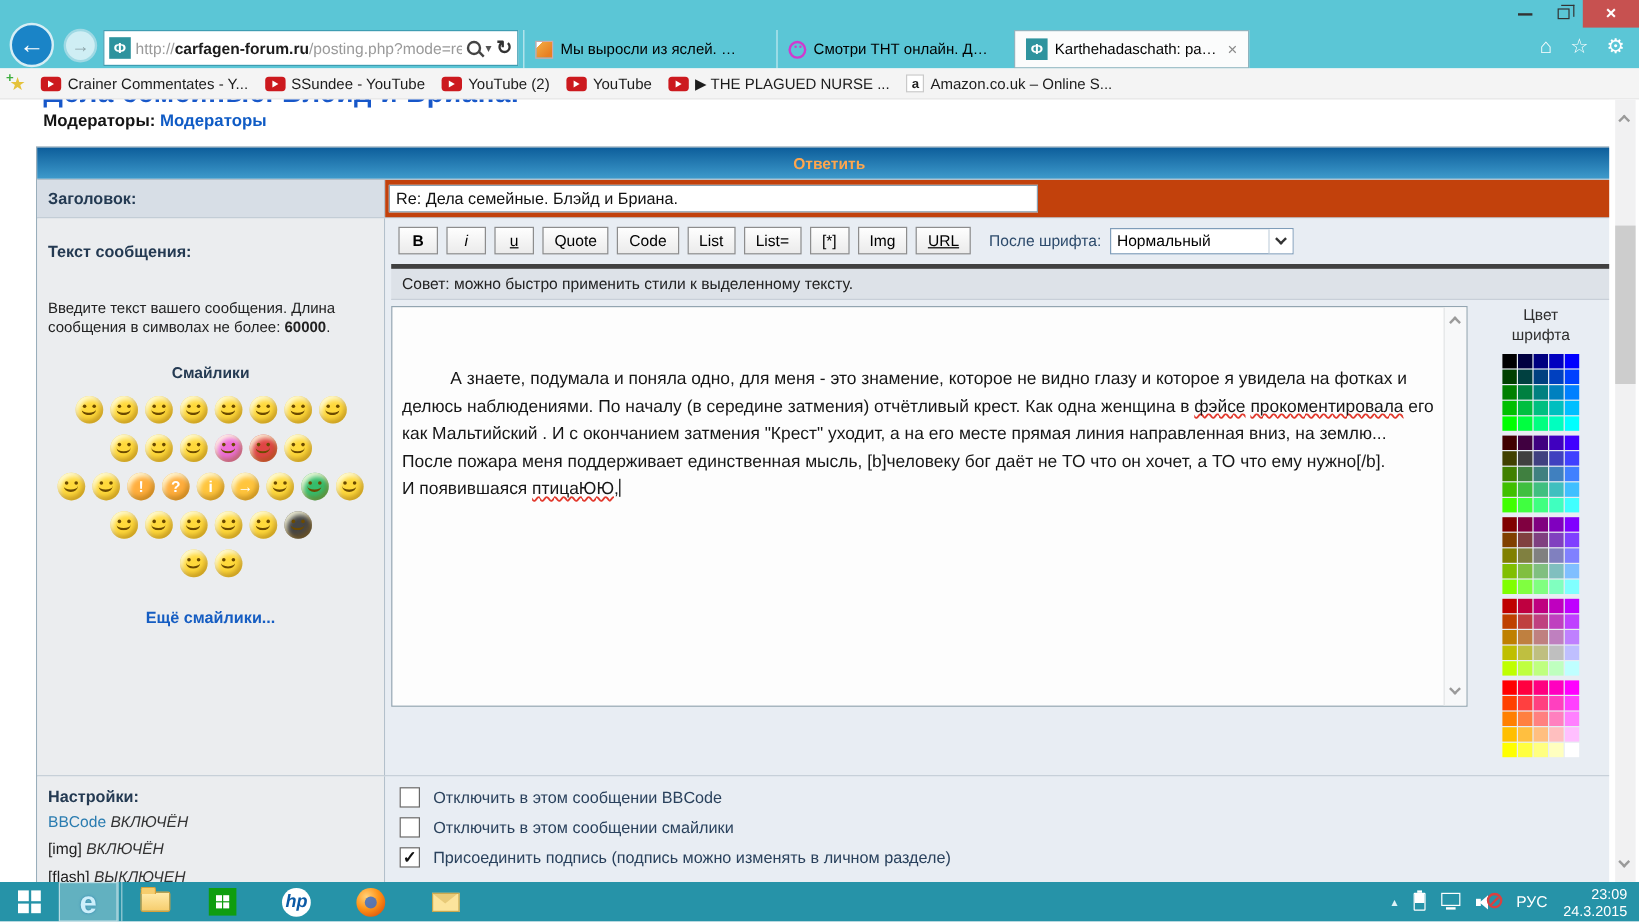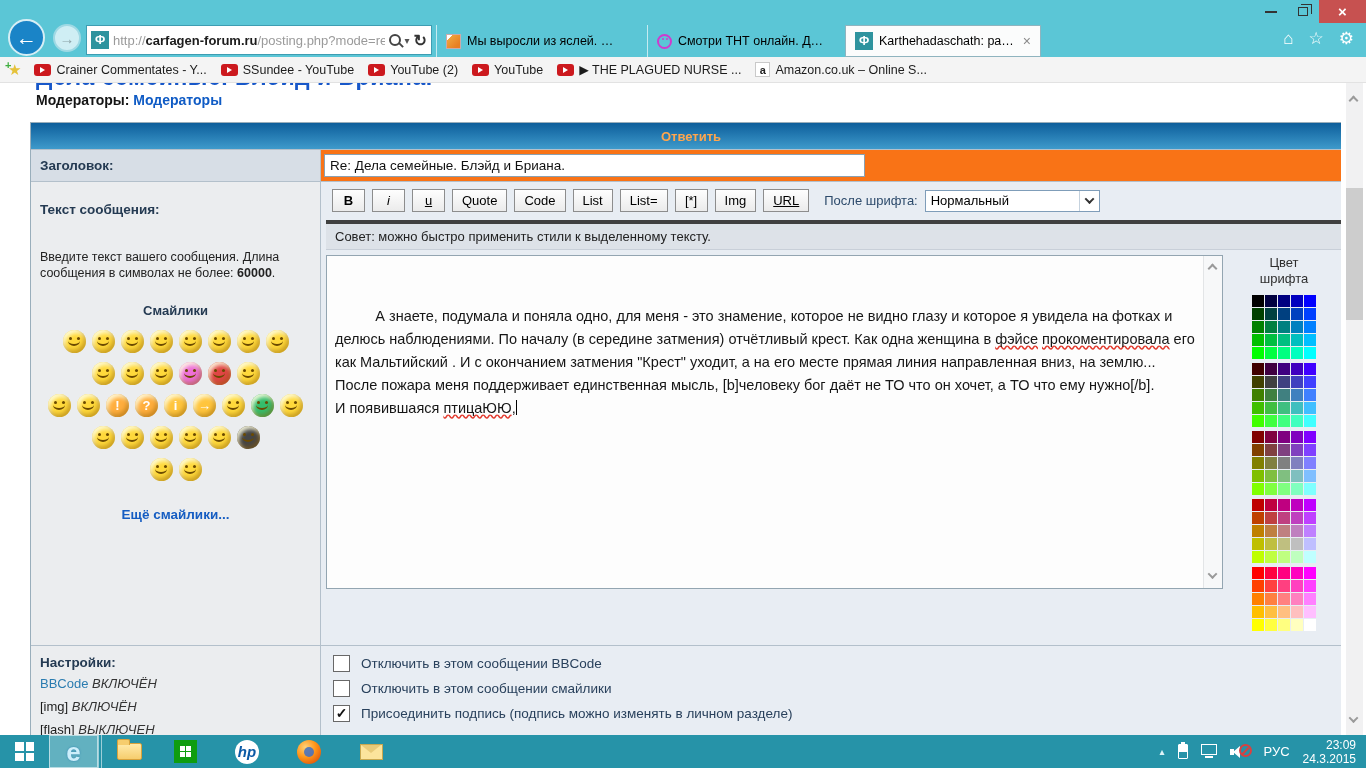--- a/index.html
+++ b/index.html
@@ -67,21 +67,21 @@
   .mods-line { position:absolute; top:9px; left:36px; font-size:14px; font-weight:bold; color:#141414; }
   .mods-line .mod-link { color:#0f5bc5; }
 
   .form-table { position:absolute; top:39px; left:30px; width:1322px; border:1px solid #99aebb; background:#e8edf3; }
   .t-header { height:26px; background:linear-gradient(180deg,#0d5e9b,#3e9acb); display:flex; align-items:center; justify-content:center; }
   .t-header span { color:#ffa64d; font-weight:bold; font-size:13px; }
   .t-row { display:flex; border-top:1px solid #b3c0cb; }
   .cell-l { width:290px; flex:none; border-right:1px solid #b3c0cb; padding:6px 9px; }
   .cell-r { flex:1; min-width:0; }
   .subj-l { background:#d7dee6; display:flex; align-items:center; font-weight:bold; color:#243a52; font-size:13.5px; height:31px; padding:0 9px;}
-  .subj-r { background:#f97316; display:flex; align-items:center; padding:0 3px; }
+  .subj-r { background:#c2410c; display:flex; align-items:center; padding:0 3px; }
   .subject-input { width:541px; height:23px; border:1px solid #8aa0b1; font-size:13.5px; padding:1px 5px; font-family:"Liberation Sans",sans-serif; background:#fff; color:#111; }
 
   .msg-l { background:#ebedef; padding-top:20px; }
   .msg-l .side-title { font-weight:bold; color:#243a52; font-size:13.5px; margin-bottom:2px; }
   .msg-l .side-desc { font-size:12.5px; color:#222; line-height:16px;margin-top:32px; }
   .smilies-title { text-align:center; font-weight:bold; color:#243a52; font-size:13px; margin:22px 0 12px; }
   .sm-rows { text-align:center; }
   .sm-row { display:flex; justify-content:center; align-items:center; margin-bottom:9px; }
   .smiley { width:23px; height:23px; border-radius:50%; margin:0 3px; position:relative; flex:none;
     box-shadow: inset -2px -3px 4px rgba(140,90,0,.45), inset 2px 3px 4px rgba(255,255,230,.9); }
@@ -91,21 +91,21 @@
   .smiley.glyph { display:flex; align-items:center; justify-content:center; color:#fff; font-weight:bold; font-size:13px; }
   .more-smilies { text-align:center; margin-top:26px; font-weight:bold; font-size:13.5px; color:#155dc2; }
 
   .msg-r { background:#e8edf3; padding:7px 6px 10px 5px; }
   .bb-toolbar { display:flex; align-items:center; gap:7px; padding-left:6px; }
   .bb-btn { min-width:33px; height:23px; padding:0 9px; background:linear-gradient(#fefefe,#ebebeb);
     border:1px solid #8d8d8d; font-size:13px; display:flex; align-items:center; justify-content:center; color:#000;
     font-family:"Liberation Sans",sans-serif; }
   .bb-b { font-weight:bold; } .bb-i { font-style:italic; } .bb-u, .bb-url { text-decoration:underline; }
   .fs-label { margin-left:8px; font-size:13px; color:#2c4a6b; }
-  .fake-select { width:175px; height:22px; background:#fff; border:1px solid #7f9db9; display:flex; align-items:center; }
+  .fake-select { width:153px; height:22px; background:#fff; border:1px solid #7f9db9; display:flex; align-items:center; }
   .fake-select .fs-val { flex:1; font-size:13px; padding:0 5px; color:#000; white-space:nowrap; overflow:hidden; }
   .fake-select .fs-btn { width:20px; height:20px; border-left:1px solid #c5d2de; display:flex; align-items:center; justify-content:center; background:#fff; }
   .chev { width:7px; height:7px; border-right:2px solid #333; border-bottom:2px solid #333; }
   .chev.down { transform:rotate(45deg) translate(-1px,-1px); }
   .chev.up { transform:rotate(-135deg); }
   .chev.grey { border-color:#9a9a9a; }
 
   .tip-strip { margin-top:8px; background:#dde2e8; border-top:4px solid #404040; border-bottom:1px solid #c8cfd8;
     padding:5px 9px; font-size:13px; color:#222; }
 

